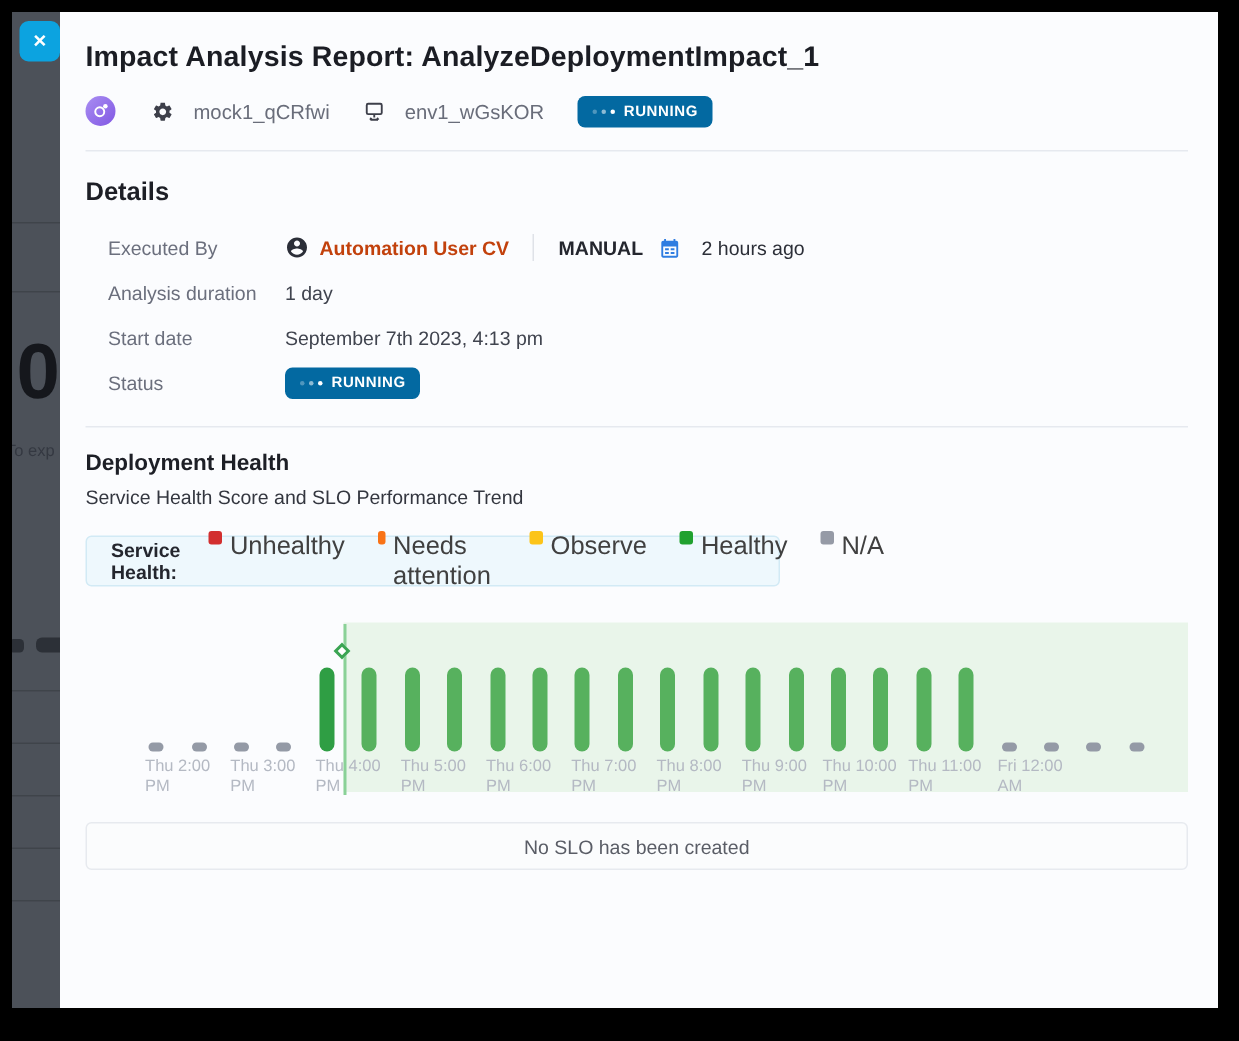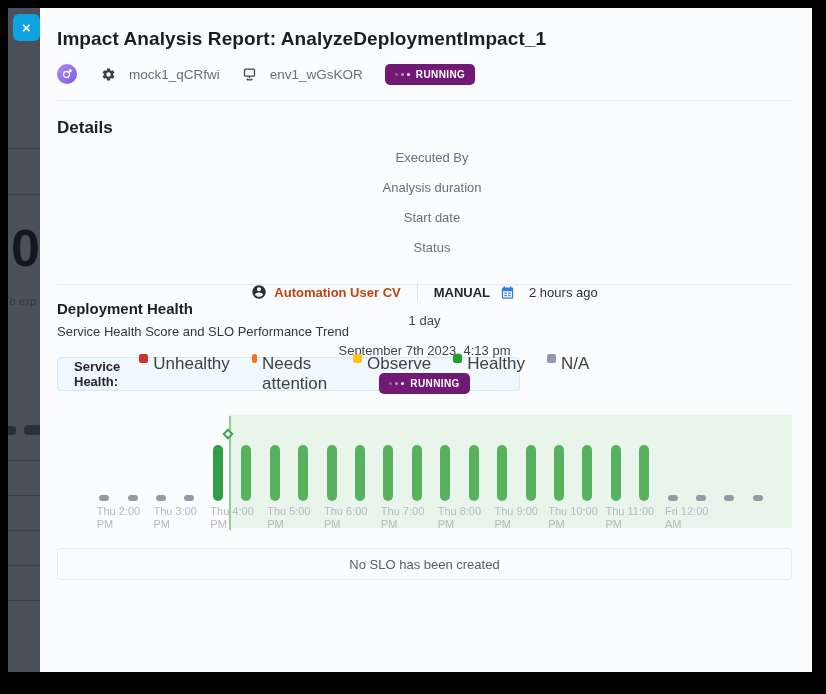--- a/index.html
+++ b/index.html
@@ -27,31 +27,31 @@
   .content { padding:20px 20px 0 17px; }
 
   .title { font-size:19px; font-weight:700; color:#1b1d24; letter-spacing:.1px; }
 
   .meta-row { display:flex; align-items:center; margin-top:12px; height:24px; }
   .app-icon { width:20px; height:20px; border-radius:50%;
               background:linear-gradient(135deg,#a98ef2 0%,#8157e3 100%);
               display:flex; align-items:center; justify-content:center; margin-right:24px; }
   .meta-chip { display:flex; align-items:center; gap:6px; margin-right:22px;
                font-size:13.5px; color:#696d7a; }
-  .badge { display:inline-flex; align-items:center; background:#701a75; border-radius:5px;
+  .badge { display:inline-flex; align-items:center; background:#0369a1; border-radius:5px;
            padding:0 10px; height:21px; color:#fff; font-size:10px; font-weight:700;
            letter-spacing:.4px;text-align:right; }
   .badge .dot { width:3px; height:3px; border-radius:50%; background:#fff; margin-right:3px; }
   .badge .d1{opacity:.3} .badge .d2{opacity:.55} .badge .d3{opacity:1; margin-right:6px;}
 
   .hr { border:none; border-top:1px solid #e6e9ef; margin:14px 0 0 0; }
 
   .details-heading { margin-top:17px; font-size:17px; font-weight:700; color:#1d1f26; }
   .d-rows { margin-top:12px; }
-  .d-row { display:flex; align-items:center; height:30px;flex-direction:column; }
+  .d-row { display:flex; align-items:center; height:30px; }
   .d-label { flex:0 0 133px; padding-left:15px; font-size:13px; color:#6b6f7d; }
   .d-value { font-size:13px; color:#40444f; display:flex; align-items:center; }
   .d-strong { font-weight:700; color:#c2410c; }
   .vdiv { width:1px; height:18px; background:#dfe2e8; margin:0 16px; }
   .icon-sp { margin-right:7px; display:inline-flex; }
   .time-ago { margin-left:7px; color:#2c2f38; }
   .manual { font-weight:700; color:#24262e; margin-right:10px; }
 
   .dh-heading { margin-top:15px; font-size:15px; font-weight:700; color:#1d1f26; }
   .dh-subtitle { margin-top:7px; font-size:13px; color:#33363f; }

